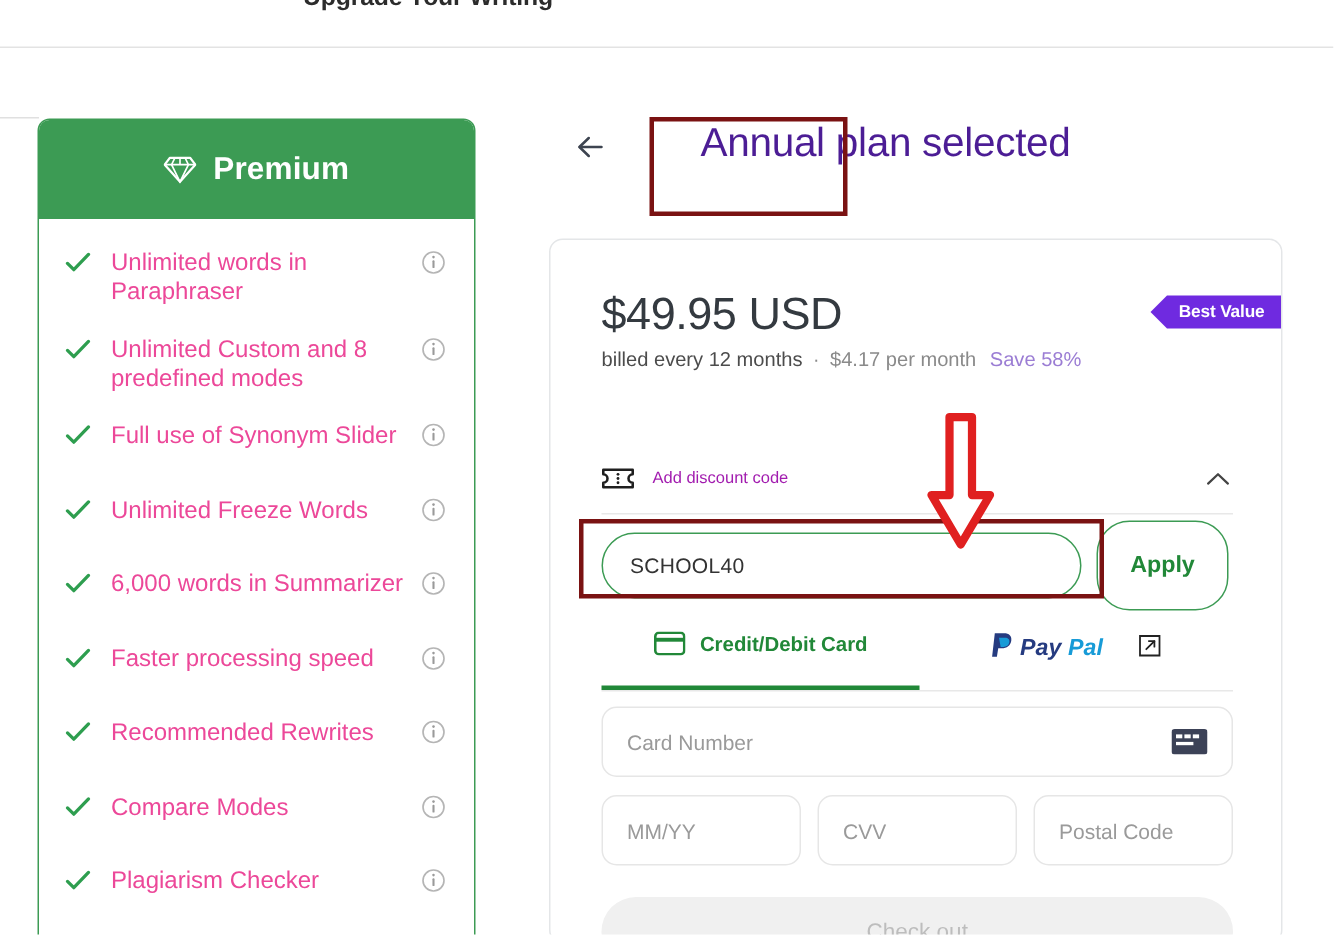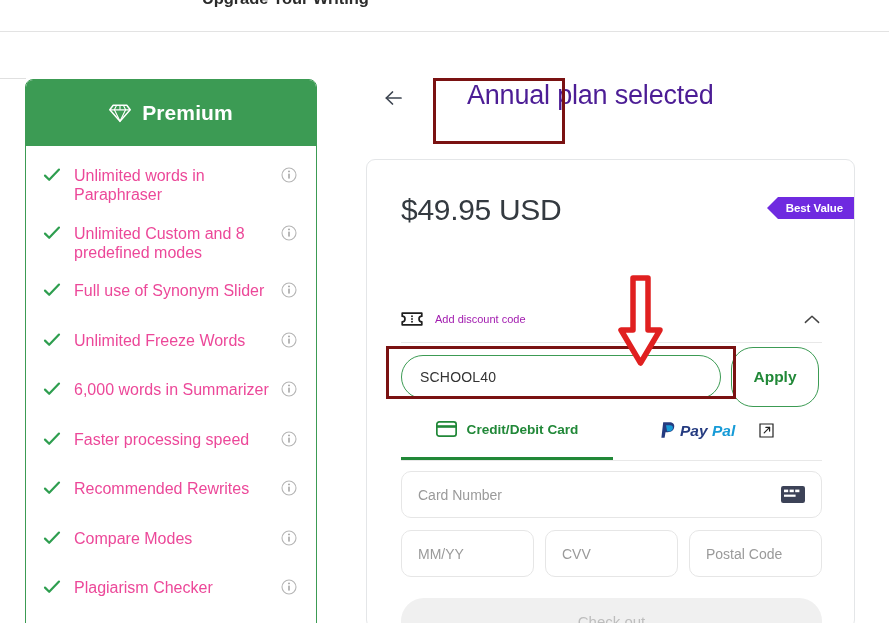--- a/index.html
+++ b/index.html
@@ -540,20 +540,26 @@
     <path d="M20 13H5.5" stroke="#3d4450" stroke-width="1.7" stroke-linecap="round"></path>
     <path d="M11.5 7L5.3 13l6.2 6" fill="none" stroke="#3d4450" stroke-width="1.7" stroke-linecap="round" stroke-linejoin="round"></path>
   </svg>
 </div>
 <div id="plan-heading">Annual plan selected</div>
 
 <div id="checkout-card">
 
   <div id="price-row">
     <div id="price-amount">$49.95 USD</div>
+    <div id="price-sub">
+      <span>billed every 12 months</span>
+      <span class="dot">·</span>
+      <span class="permonth">$4.17 per month</span>
+      <span class="save">Save 58%</span>
+    </div>
   </div>
 
   <div id="best-value-badge">Best Value</div>
 
   <div id="discount-row">
     <span class="ticket-icon">
       <svg width="22" height="18" viewBox="0 0 22 18">
         <path d="M1.2 3.2h19.6v3a2 2 0 000 5.6v3H1.2v-3a2 2 0 000-5.6z" fill="none" stroke="#1f1f1f" stroke-width="1.7" stroke-linejoin="round"></path>
         <circle cx="11" cy="6.2" r="0.95" fill="#1f1f1f"></circle>
         <circle cx="11" cy="9" r="0.95" fill="#1f1f1f"></circle>

